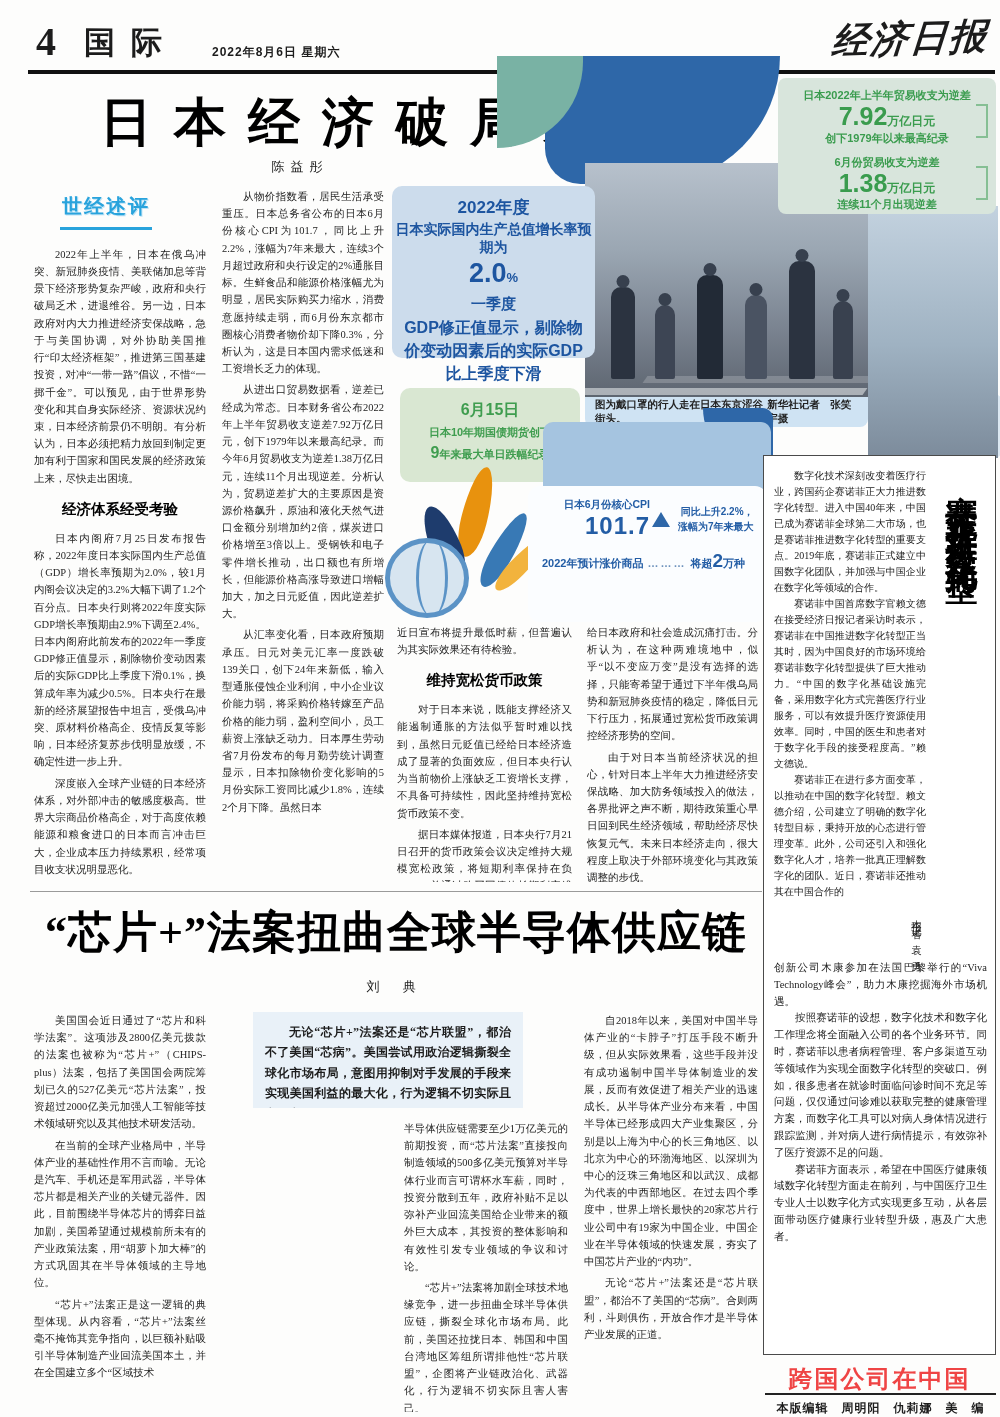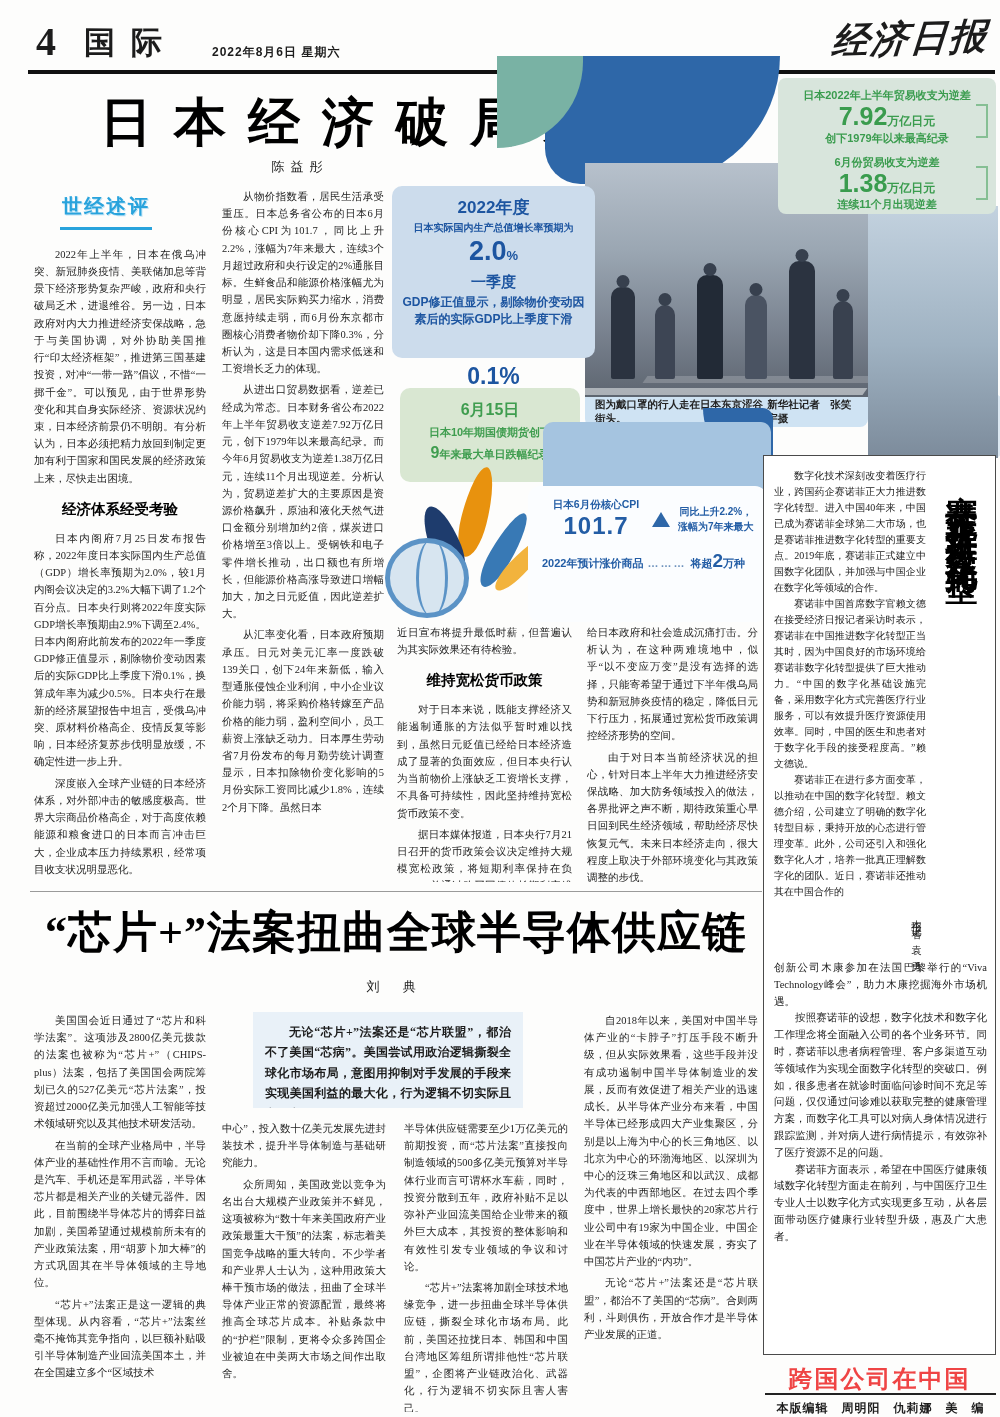--- a/index.html
+++ b/index.html
@@ -41,38 +41,38 @@
   .swoosh2 { left:112px; top:0; width:86px; height:92px; background:#79b2a4; border-radius:0 0 90px 0; }
   .swoosh3 { left:478px; top:120px; width:60px; height:90px; background:#2e67a8; border-radius:0 0 0 80px; opacity:.85; }
   .hatch-circle { left:330px; top:318px; width:64px; height:64px; border-radius:50%;
                   background:repeating-linear-gradient(55deg,#9db8d8 0 3px,#e8eff6 3px 7px); }
   .light-circle { left:548px; top:330px; width:80px; height:80px; border-radius:50%; background:#dce8f2; }
 
   .panel { position:absolute; border-radius:10px; text-align:center;
            font-family:"Liberation Sans","DejaVu Sans",sans-serif; }
   .panel-annual { left:7px; top:130px; width:203px; height:172px; background:#ccdcec; color:#1d55a0; padding-top:10px; }
   .pa-period { font-size:17px; font-weight:900; }
-  .pa-desc { font-size:10px; font-weight:bold; margin-top:2px; }
+  .pa-desc { font-size:14px; font-weight:bold; margin-top:2px; }
   .pa-big { font-size:27px; font-weight:bold; margin-top:1px; }
   .pa-big .pct { font-size:13px; font-weight:bold; }
   .pa-q { font-size:15px; font-weight:900; margin-top:6px; }
-  .pa-qdesc { font-size:12px; font-weight:bold; padding:0 10px; margin-top:2px; line-height:1.45; }
+  .pa-qdesc { font-size:16px; font-weight:bold; padding:0 10px; margin-top:2px; line-height:1.45; }
   .pa-mid { font-size:23px; font-weight:bold;margin-top:34px; }
   .pa-note { font-size:10px; font-weight:bold; }
 
   .panel-bond { left:15px; top:332px; width:180px; height:94px; background:#d9e7d2; color:#3f9d4f; padding-top:12px; }
   .pb-date { font-size:16px; font-weight:900; }
   .pb-line { font-size:11px; font-weight:bold; margin-top:4px; }
   .pb-line .big9 { font-size:16px; }
 
   .blue-backdrop { left:158px; top:366px; width:228px; height:196px; background:#a5c4e0; border-radius:10px; }
   .blue-corner { left:318px; top:352px; width:70px; height:62px; background:#2e67a8; border-radius:0 12px 0 70px; }
 
   .panel-cpi { left:143px; top:430px; width:239px; height:136px; background:#fbfdff; border-radius:12px;
-               color:#235da5; text-align:center; padding:12px 10px 0 14px; }
+               color:#235da5; text-align:right; padding:12px 10px 0 14px; }
   .cpi-row { display:flex; align-items:center; }
   .cpi-left { width:108px; }
   .cpi-label { font-size:10.5px; font-weight:bold; }
   .cpi-value { font-size:24px; font-weight:bold; letter-spacing:1px; }
   .tri-up { width:0; height:0; border-left:9px solid transparent; border-right:9px solid transparent;
             border-bottom:15px solid #2e67a8; margin:0 8px 0 2px; }
   .cpi-chg { font-size:10px; font-weight:bold; line-height:1.5; }
   .cpi-goods { margin-top:10px; font-size:11px; font-weight:bold; display:flex; align-items:baseline; }
   .cpi-dots { letter-spacing:2px; margin:0 4px; color:#6f93bd; }
   .goods-num { font-size:19px; }
@@ -268,24 +268,20 @@
 
   <div class="abs chip-intro">
       <p>无论“芯片+”法案还是“芯片联盟”，都治不了美国“芯病”。美国尝试用政治逻辑撕裂全球化市场布局，意图用抑制对手发展的手段来实现美国利益的最大化，行为逻辑不切实际且害人害己。</p>
     </div>
 
   <div class="col" style="left:30px;top:1008px;width:180px;height:404px;">
       <p>美国国会近日通过了“芯片和科学法案”。这项涉及2800亿美元拨款的法案也被称为“芯片+”（CHIPS-plus）法案，包括了美国国会两院筹划已久的527亿美元“芯片法案”，投资超过2000亿美元加强人工智能等技术领域研究以及其他技术研发活动。</p>
       <p>在当前的全球产业格局中，半导体产业的基础性作用不言而喻。无论是汽车、手机还是军用武器，半导体芯片都是相关产业的关键元器件。因此，目前围绕半导体芯片的博弈日益加剧，美国希望通过规模前所未有的产业政策法案，用“胡萝卜加大棒”的方式巩固其在半导体领域的主导地位。</p>
       <p>“芯片+”法案正是这一逻辑的典型体现。从内容看，“芯片+”法案丝毫不掩饰其竞争指向，以巨额补贴吸引半导体制造产业回流美国本土，并在全国建立多个“区域技术</p>
     </div>
-  <div class="col" style="left:218px;top:1116px;width:172px;height:296px;">
-      <p class="cont">中心”，投入数十亿美元发展先进封装技术，提升半导体制造与基础研究能力。</p>
-      <p>众所周知，美国政党以竞争为名出台大规模产业政策并不鲜见，这项被称为“数十年来美国政府产业政策最重大干预”的法案，标志着美国竞争战略的重大转向。不少学者和产业界人士认为，这种用政策大棒干预市场的做法，扭曲了全球半导体产业正常的资源配置，最终将推高全球芯片成本。补贴条款中的“护栏”限制，更将令众多跨国企业被迫在中美两大市场之间作出取舍。</p>
-    </div>
   <div class="col" style="left:400px;top:1116px;width:172px;height:296px;">
       <p class="cont">半导体供应链需要至少1万亿美元的前期投资，而“芯片法案”直接投向制造领域的500多亿美元预算对半导体行业而言可谓杯水车薪，同时，投资分散到五年，政府补贴不足以弥补产业回流美国给企业带来的额外巨大成本，其投资的整体影响和有效性引发专业领域的争议和讨论。</p>
       <p>“芯片+”法案将加剧全球技术地缘竞争，进一步扭曲全球半导体供应链，撕裂全球化市场布局。此前，美国还拉拢日本、韩国和中国台湾地区筹组所谓排他性“芯片联盟”，企图将产业链政治化、武器化，行为逻辑不切实际且害人害己。</p>
     </div>
   <div class="col" style="left:580px;top:1008px;width:182px;height:404px;">
       <p>自2018年以来，美国对中国半导体产业的“卡脖子”打压手段不断升级，但从实际效果看，这些手段并没有成功遏制中国半导体制造业的发展，反而有效促进了相关产业的迅速成长。从半导体产业分布来看，中国半导体已经形成四大产业集聚区，分别是以上海为中心的长三角地区、以北京为中心的环渤海地区、以深圳为中心的泛珠三角地区和以武汉、成都为代表的中西部地区。在过去四个季度中，世界上增长最快的20家芯片行业公司中有19家为中国企业。中国企业在半导体领域的快速发展，夯实了中国芯片产业的“内功”。</p>
       <p>无论“芯片+”法案还是“芯片联盟”，都治不了美国的“芯病”。合则两利，斗则俱伤，开放合作才是半导体产业发展的正道。</p>
     </div>
 
   <div class="abs sanofi-box">

